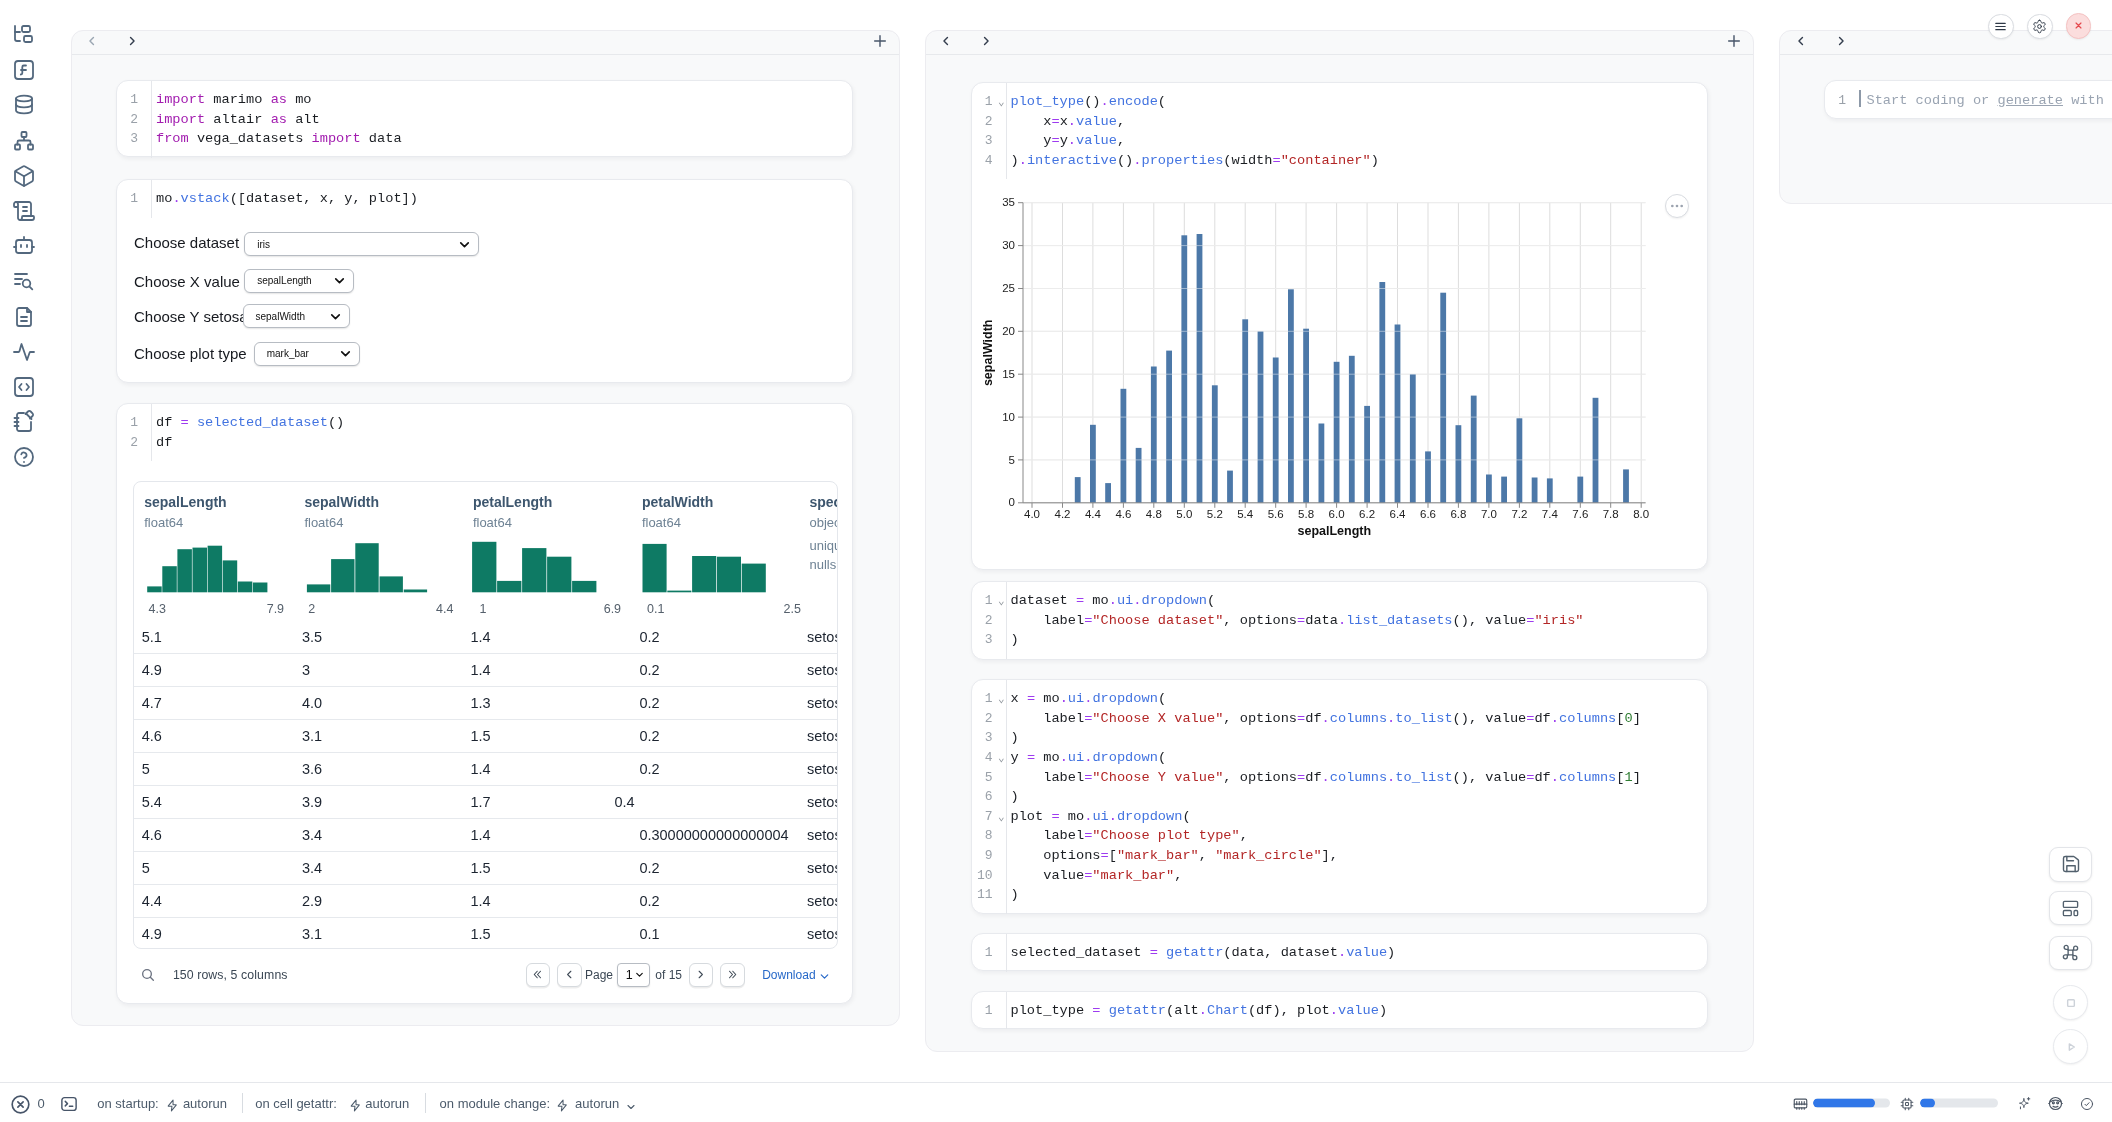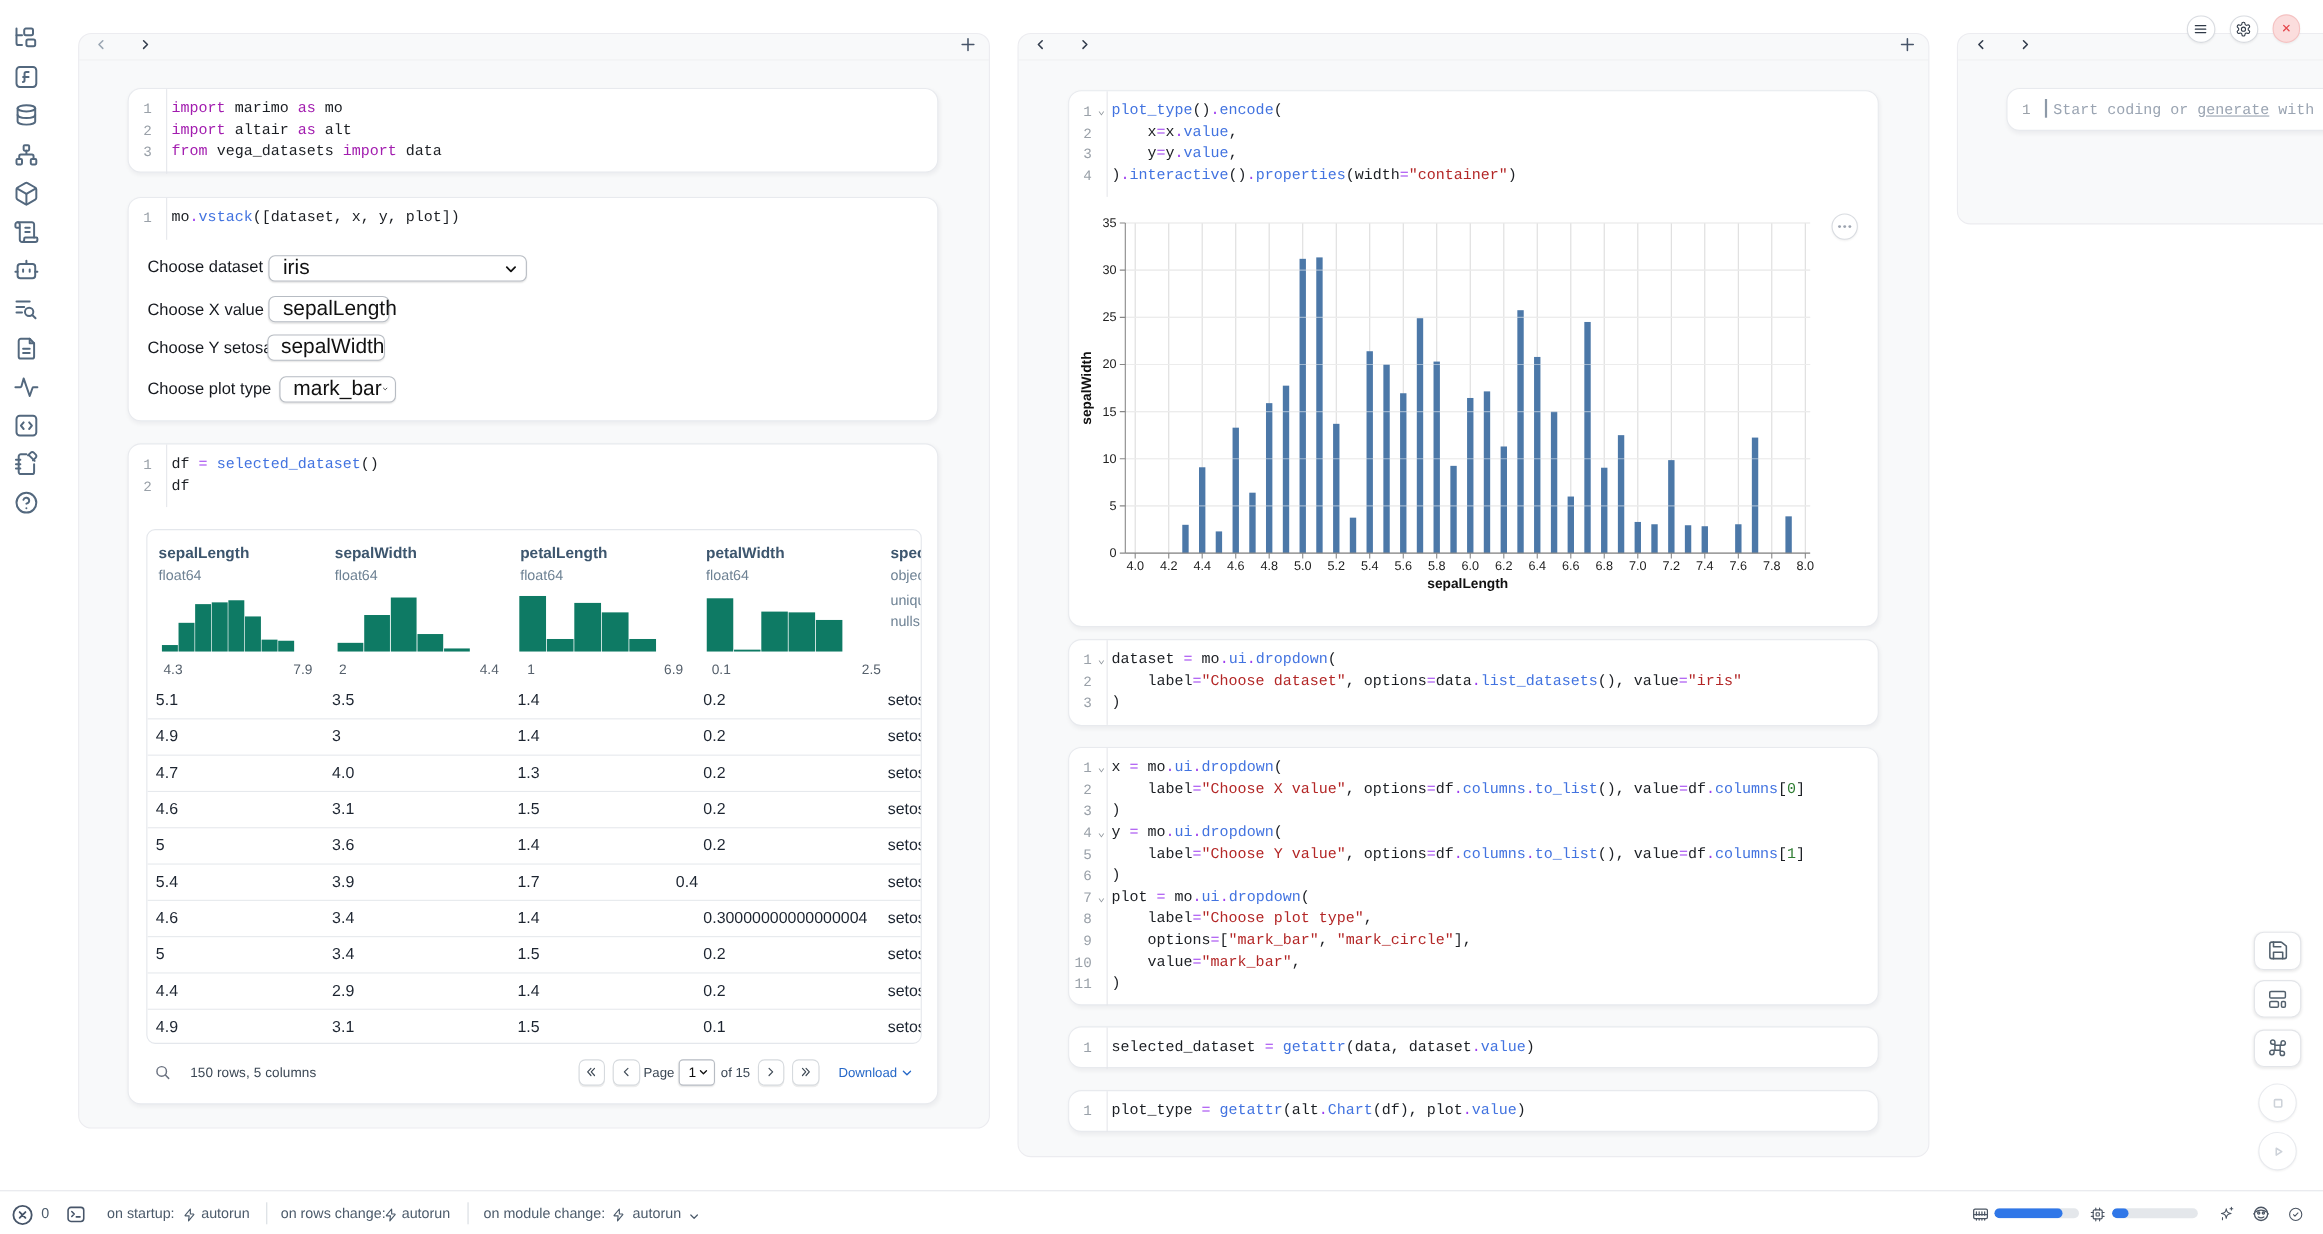--- a/index.html
+++ b/index.html
@@ -12,21 +12,21 @@
 .gl {position:absolute;top:0;bottom:0;width:1px;background:#e5e7eb}
 .cl {display:flex}
 .gut {flex:none;display:flex;justify-content:flex-end;align-items:center;position:relative}
 .lno {color:#9aa1a9;font-size:13px;position:absolute;right:13px}
 .fold {color:#8b9299;font-size:11px;position:absolute;right:1px;top:1px}
 .ctx {flex:1}
 .k {color:#a21caf} .o {color:#9d3bf0} .f {color:#4273e0} .s {color:#b32626} .n {color:#2e7d32}
 .sideicon {position:absolute;left:12px}
 .lbl {position:absolute;font-size:15px;color:#16191f}
 .sel {position:absolute;background:#fff;border:1px solid #b7bcc3;border-radius:6px;display:flex;
-  align-items:center;justify-content:space-between;padding:0 6px 0 12px;font-size:19px;color:#111;
+  align-items:center;justify-content:space-between;padding:0 6px 0 12px;font-size:10px;color:#111;
   box-shadow:0 1px 1.5px rgba(0,0,0,.1)}
 .tbl {position:absolute;left:16.4px;top:77px;width:704.5px;height:467.6px;border:1px solid #e4e7ec;
   border-radius:8px;background:#fff;overflow:hidden}
 .th {position:absolute;font-size:14px;font-weight:bold;color:#3d566e;white-space:nowrap}
 .tt {position:absolute;font-size:13px;color:#6e8294;white-space:nowrap}
 .mm {position:absolute;font-size:12.5px;color:#55606c;white-space:nowrap}
 .tr {position:absolute;left:0;width:100%;height:32.96px;border-bottom:1px solid #e6e9ed;font-size:14.5px;color:#1c2430}
 .tr span {position:absolute;top:50%;transform:translateY(-50%)}
 .pbtn {position:absolute;background:#fff;border:1px solid #d6dade;border-radius:6px;display:flex;
   align-items:center;justify-content:center;box-shadow:0 1.5px 0 rgba(0,0,0,.07)}
@@ -551,21 +551,21 @@
     <span style="position:absolute;left:60.4px;top:12px"><svg width="18" height="18" viewBox="0 0 24 24" fill="none" stroke="#475569" stroke-width="1.9" stroke-linecap="round" stroke-linejoin="round">
         <rect x="2.5" y="3.5" width="19" height="17" rx="3.5"></rect>
         <path d="m7 8.5 3 3-3 3M12.5 15h4.5"></path>
       </svg></span>
     <div class="st" style="left:97.3px">on startup:</div>
     <span style="position:absolute;left:166px;top:14.5px"><svg width="13" height="13" viewBox="0 0 24 24" fill="none" stroke="#4c5b6b" stroke-width="1.9" stroke-linecap="round" stroke-linejoin="round">
         <path d="M13 2 4.2 12.7a.5.5 0 0 0 .4.8H11l-1 8.5 8.8-10.7a.5.5 0 0 0-.4-.8H13z"></path>
       </svg></span>
     <div class="st" style="left:182.9px">autorun</div>
     <div class="sdiv" style="left:242.2px"></div>
-    <div class="st" style="left:255.2px">on rows change:</div>
+    <div class="st" style="left:255.2px">on cell getattr:</div>
     <span style="position:absolute;left:349px;top:14.5px"><svg width="13" height="13" viewBox="0 0 24 24" fill="none" stroke="#4c5b6b" stroke-width="1.9" stroke-linecap="round" stroke-linejoin="round">
         <path d="M13 2 4.2 12.7a.5.5 0 0 0 .4.8H11l-1 8.5 8.8-10.7a.5.5 0 0 0-.4-.8H13z"></path>
       </svg></span>
     <div class="st" style="left:365.2px">autorun</div>
     <div class="sdiv" style="left:424.7px"></div>
     <div class="st" style="left:439.6px">on module change:</div>
     <span style="position:absolute;left:555.6px;top:14.5px"><svg width="13" height="13" viewBox="0 0 24 24" fill="none" stroke="#4c5b6b" stroke-width="1.9" stroke-linecap="round" stroke-linejoin="round">
         <path d="M13 2 4.2 12.7a.5.5 0 0 0 .4.8H11l-1 8.5 8.8-10.7a.5.5 0 0 0-.4-.8H13z"></path>
       </svg></span>
     <div class="st" style="left:575.1px">autorun</div>

